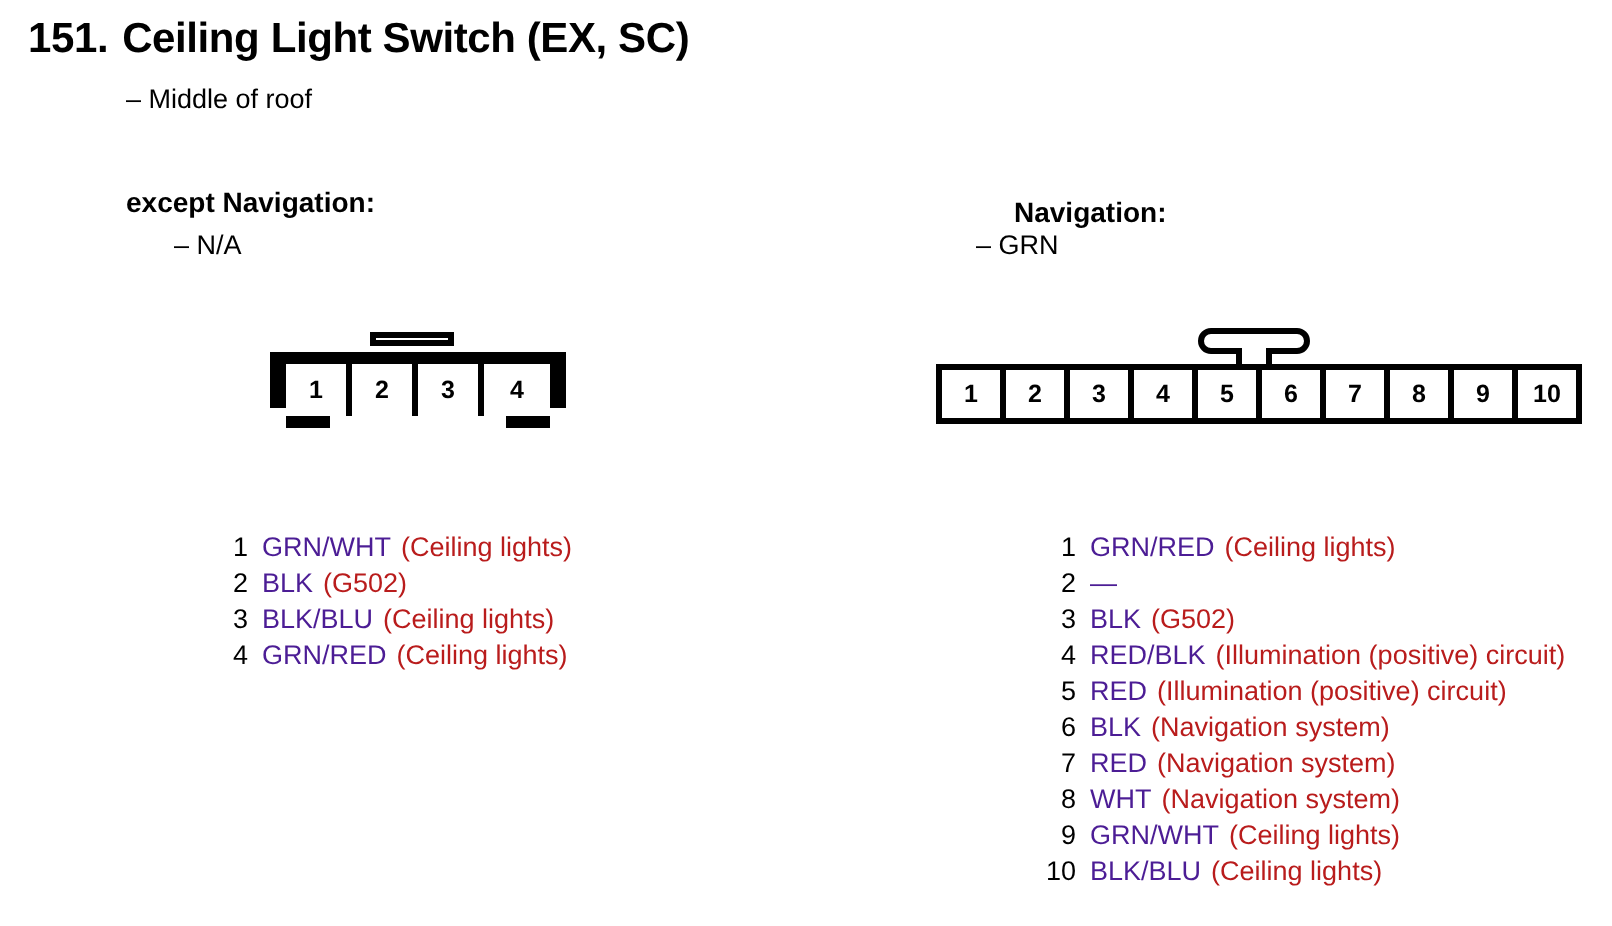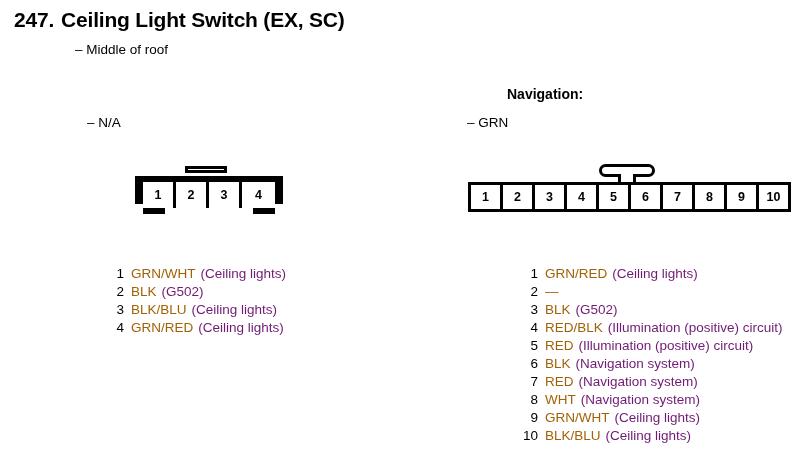--- a/index.html
+++ b/index.html
@@ -32,41 +32,40 @@
     font-weight: bold;
     letter-spacing: -0.2px;
     white-space: nowrap;
   }
   .title .num { margin-right: 7px; }
 
   .bullet-line {
     position: absolute;
     font-size: 13.5px;
     white-space: nowrap;
-    margin-left: 12px;
   }
   .b1 { left: 63px; top: 42px; }
   .b2 { left: 63px; top: 60px; }
 
   .section-head {
     position: absolute;
     font-size: 14px;
     font-weight: bold;
     white-space: nowrap;
   }
   .sh-left  { left: 63px;  top: 93px; }
-  .sh-right { left: 487px; top: 86px; padding-left: 20px; }
+  .sh-right { left: 487px; top: 98px; padding-left: 20px; }
 
   .sub-line {
     position: absolute;
     font-size: 13.5px;
     white-space: nowrap;
   }
   .sl-left  { left: 63px;  top: 115px; margin-left: 24px; }
-  .sl-right { left: 467px; top: 115px; }
+  .sl-right { left: 488px; top: 115px; }
 
   
   .connector { position: absolute; }
 
   
   #conn-left { left: 130px; top: 162px; }
 
   .tab-left {
     position: absolute;
     left: 55px;
@@ -183,39 +182,40 @@
     height: 18px;
     white-space: nowrap;
   }
   .pinrow .idx {
     width: 20px;
     text-align: right;
     flex: none;
   }
   .pinrow .code {
     margin-left: 7px;
-    color: #a16207;
+    color: #4c1d95;
     text-align: center;
   }
   .pinrow .desc {
     margin-left: 5px;
-    color: #701a75;
+    color: #b91c1c;
   }
 </style>
 </head>
 <body>
 
 <div class="page">
 
   <div class="title">
-    <span class="num">247.</span><span>Ceiling Light Switch (EX, SC)</span>
+    <span class="num">151.</span><span>Ceiling Light Switch (EX, SC)</span>
   </div>
 
   <div class="bullet-line b1">– Middle of roof</div>
 
+  <div class="section-head sh-left">except Navigation:</div>
   <div class="sub-line sl-left">– N/A</div>
 
   <div class="section-head sh-right">Navigation:</div>
   <div class="sub-line sl-right">– GRN</div>
 
   <div class="connector" id="conn-left">
     <div class="tab-left"></div>
     <div class="body-left">
       <div class="shell-left"></div>
       <div class="pins-left">

